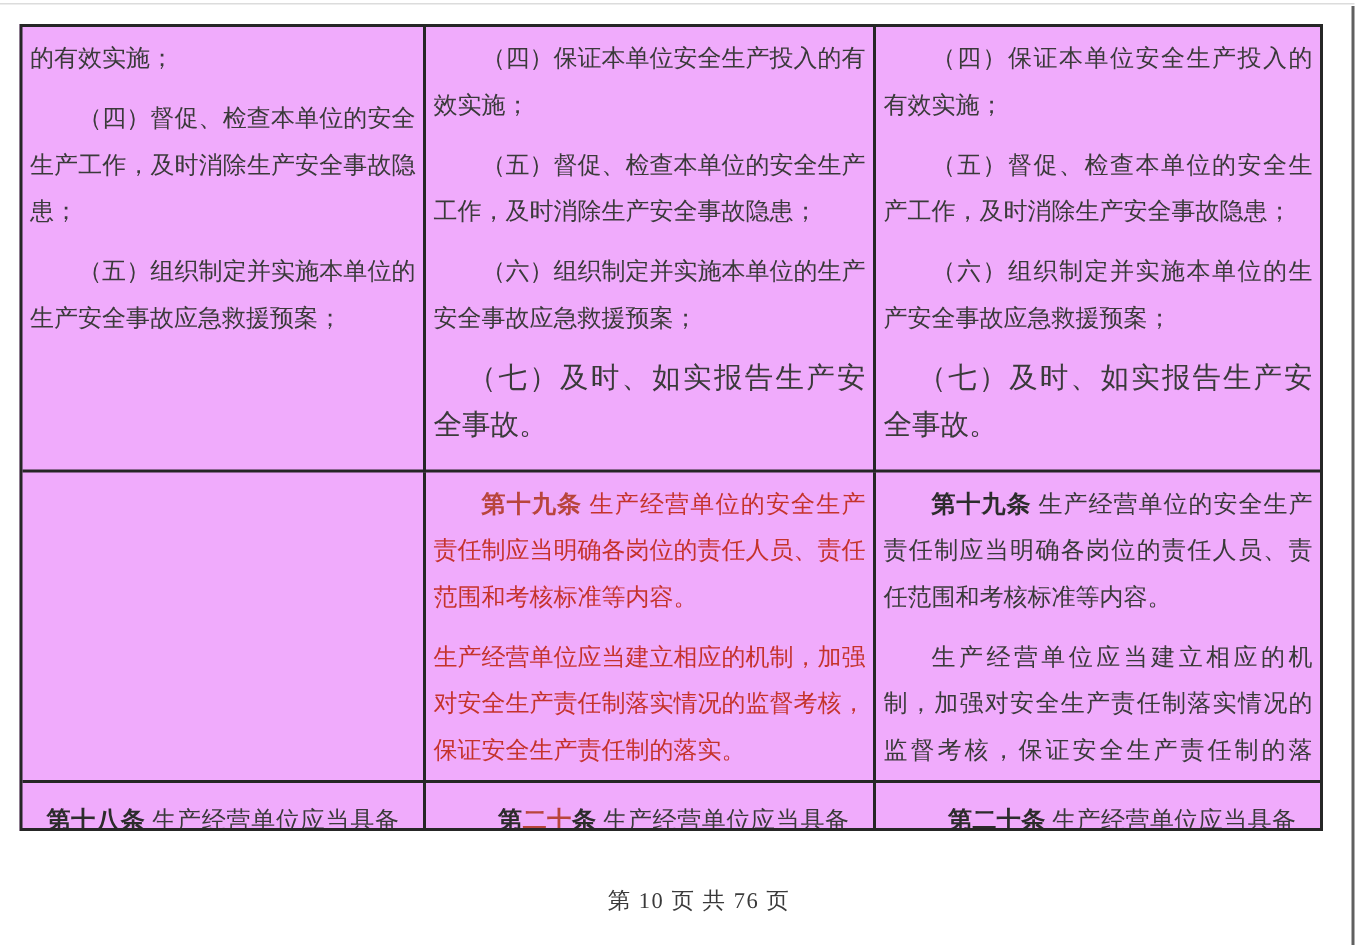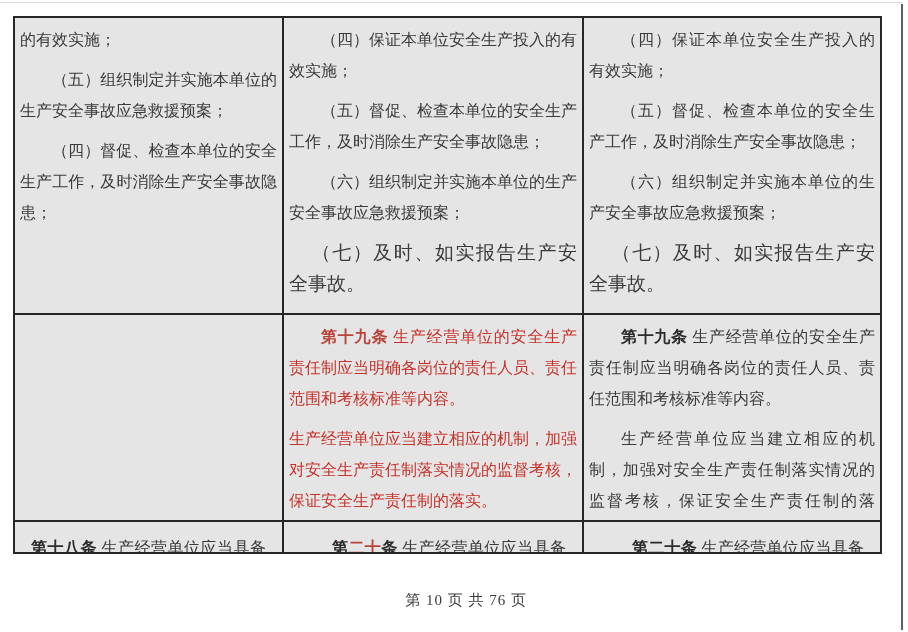--- a/index.html
+++ b/index.html
@@ -12,21 +12,21 @@
   }
   .frame-top{position:absolute;left:0;top:2px;width:903px;height:1px;background:#dcdcdc;}
   .frame-right{position:absolute;left:901px;top:4px;width:2px;height:626px;background:#606060;}
 
   .law-table{
     position:absolute;left:13px;top:16px;width:869px;height:538px;
     box-sizing:border-box;border:2px solid #262626;
     display:grid;
     grid-template-columns:269px 300px 296px;
     grid-template-rows:297px 207px 30px;
-    background:#e5e5e5;
+    background:#f0abfc;
   }
   .cell{
     box-sizing:border-box;overflow:hidden;
     padding:6px 5px 0 5px;
     font-size:16px;
   }
   .b-r{border-right:2px solid #262626;}
   .b-b{border-bottom:2px solid #262626;}
   .para{
     margin:0 0 9px 0;
@@ -51,22 +51,22 @@
 </head>
 <body>
 
 <div class="frame-top"></div>
 <div class="frame-right"></div>
 
 <div class="law-table">
 
   <div class="cell b-r b-b">
     <p class="para noindent">的有效实施；</p>
+    <p class="para">（四）督促、检查本单位的安全生产工作，及时消除生产安全事故隐患；</p>
     <p class="para">（五）组织制定并实施本单位的生产安全事故应急救援预案；</p>
-    <p class="para">（四）督促、检查本单位的安全生产工作，及时消除生产安全事故隐患；</p>
   </div>
   <div class="cell b-r b-b">
     <p class="para">（四）保证本单位安全生产投入的有效实施；</p>
     <p class="para">（五）督促、检查本单位的安全生产工作，及时消除生产安全事故隐患；</p>
     <p class="para">（六）组织制定并实施本单位的生产安全事故应急救援预案；</p>
     <p class="para p7">（七）及时、如实报告生产安全事故。</p>
   </div>
   <div class="cell b-b">
     <p class="para">（四）保证本单位安全生产投入的有效实施；</p>
     <p class="para">（五）督促、检查本单位的安全生产工作，及时消除生产安全事故隐患；</p>

